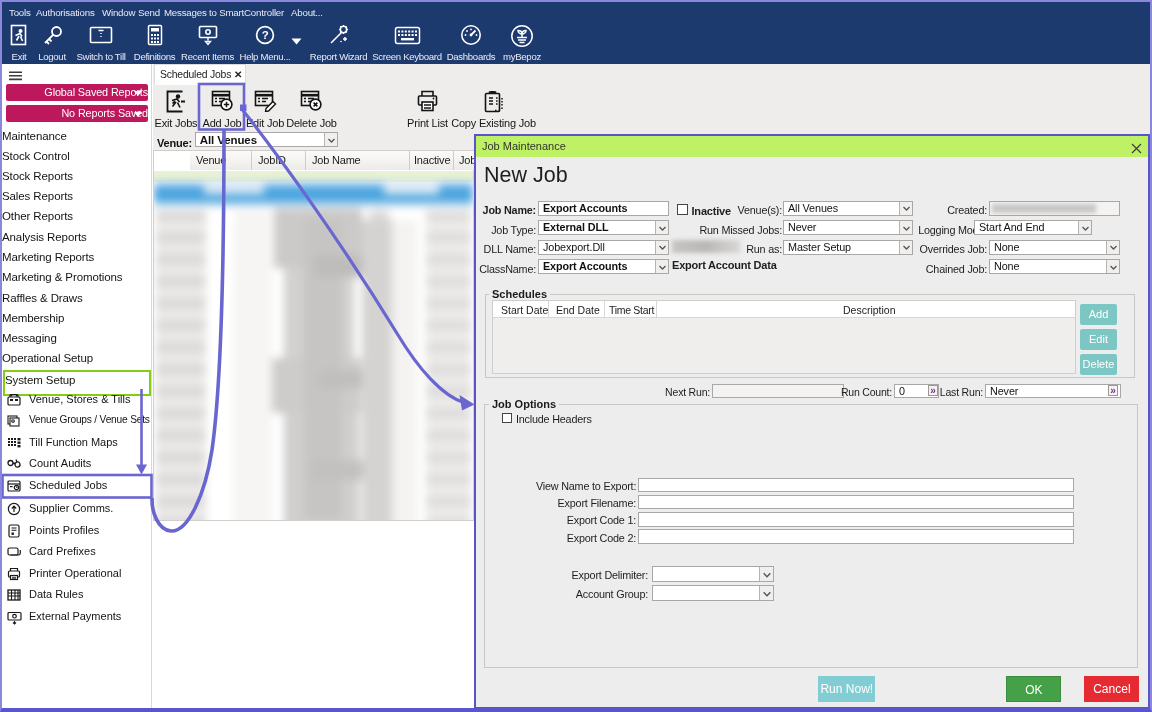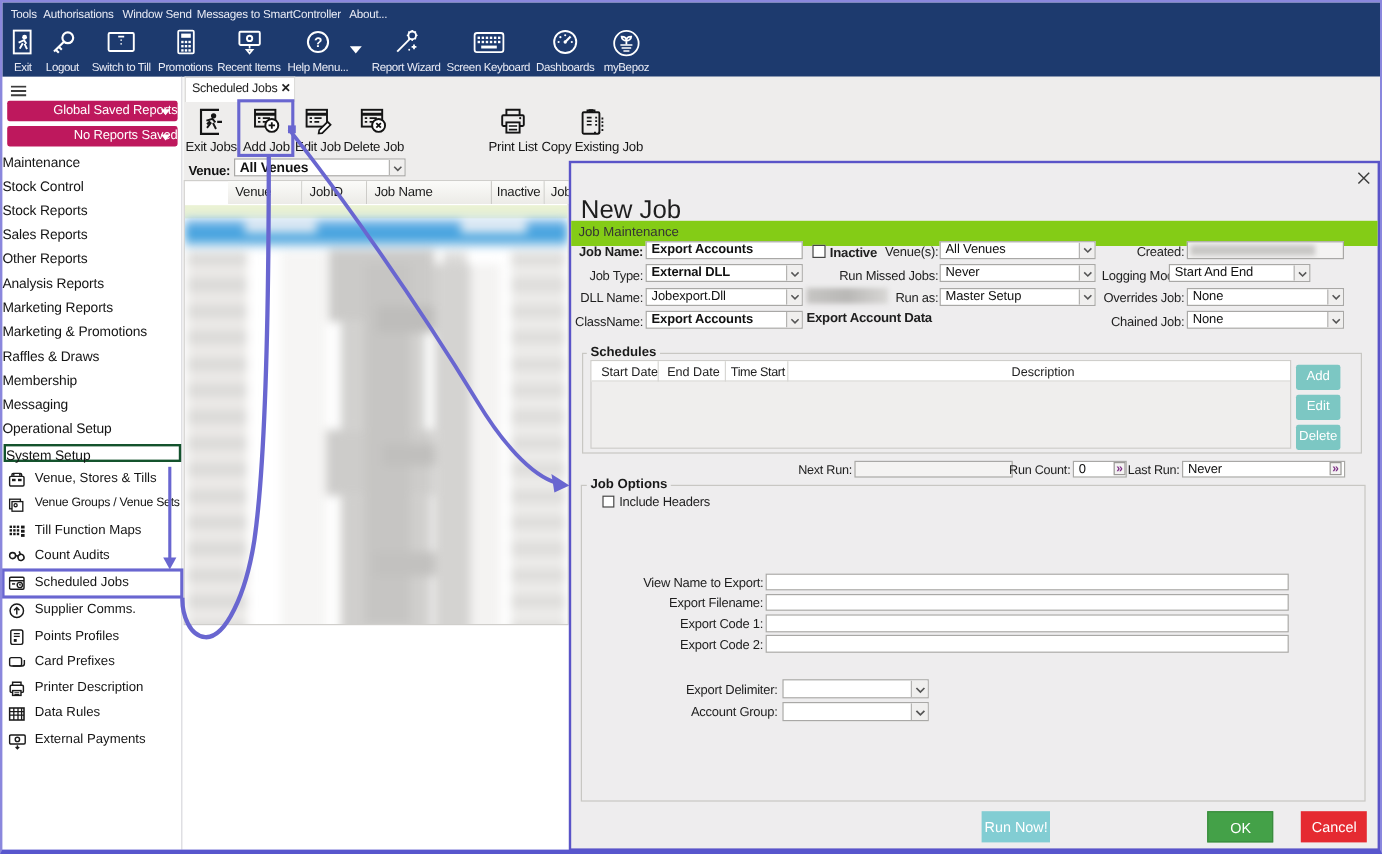--- a/index.html
+++ b/index.html
@@ -25,21 +25,21 @@
 #content { left:153px; top:64px; width:997px; height:644px; background:#fff; }
 #tab { position:absolute; left:1px; top:0px; width:92px; height:21px; background:#fff; border:1px solid #dddcda; border-bottom:none; font-size:10.4px; letter-spacing:-0.2px; color:#222; padding-left:5px; line-height:20px; }
 .ctb { position:absolute; top:20px; height:44px; text-align:center; color:#161616; font-size:11px; letter-spacing:-0.2px; } .ctb .lb { position:absolute; top:29px; left:0; right:0; white-space:nowrap; }
 .ctb .ic { display:block; margin:2px auto 0; }
 
 
 #grid { position:absolute; left:0px; top:86px; width:321px; height:371px; background:#fff; border:1px solid #cfcecb; }
 .th { position:absolute; top:0; height:19px; background:linear-gradient(#fbfbf9,#ecebe7); border-right:1px solid #cdccc8; font-size:11px; letter-spacing:-0.2px; font-weight:normal; color:#1c1c1c; line-height:19px; padding-left:6px;margin-left:36px; }
 
 #dlg { left:474px; top:134px; width:676px; height:575px; background:#eeedee; border:2px solid #5a54c8; }
-#dlgtitle { position:absolute; left:0; top:0; width:672px; height:21px; background:#84cc16; font-size:11px; color:#333; line-height:21px; padding-left:6px;margin-top:48px; }
+#dlgtitle { position:absolute; left:0; top:0; width:672px; height:21px; background:#bef264; font-size:11px; color:#333; line-height:21px; padding-left:6px; }
 .lbl { position:absolute; font-size:10.8px; letter-spacing:-0.2px; color:#1e1e1e; white-space:nowrap; text-align:right; }
 .fld { position:absolute; background:#fff; border:1px solid #a9a8a6; font-size:10.8px; letter-spacing:-0.1px; color:#111; line-height:13px; padding:0 4px; white-space:nowrap; overflow:hidden; }
 .dd { position:absolute; right:0px; top:0px; width:13px; bottom:0px; background:#f0efee; border-left:1px solid #b5b4b2; }
 .dd svg { position:absolute; left:2px; top:50%; margin-top:-4px; }
 .grp { position:absolute; border:1px solid #c8c7c3; }
 .grplbl { position:absolute; font-size:11px; font-weight:bold; color:#1a1a1a; background:#eeedee; padding:0 3px; }
 .tealsm { position:absolute; width:37px; height:21px; background:#7cc7c3; border-radius:2px; color:#fff; font-size:11px; text-align:center; line-height:21px; }
 .chk { position:absolute; width:11px; height:11px; background:#fff; border:1px solid #454545; }
 .rr { position:absolute; width:10px; height:11px; background:#f4f3f2; border:1px solid #9a9996; color:#7c2d85; font-size:10px; font-weight:bold; line-height:10px; text-align:center; }
 .btn { position:absolute; height:26px; color:#fff; font-size:12px; text-align:center; line-height:26px; }
@@ -97,21 +97,21 @@
             <rect x="10" y="10" width="2" height="2"></rect>
             <rect x="4" y="13.5" width="2" height="2"></rect>
             <rect x="7" y="13.5" width="2" height="2"></rect>
             <rect x="10" y="13.5" width="2" height="2"></rect>
             <rect x="4" y="17" width="2" height="2"></rect>
             <rect x="7" y="17" width="2" height="2"></rect>
             <rect x="10" y="17" width="2" height="2"></rect>
           </g>
         </g>
       </svg>
-    <span class="lb">Promotions</span>
+    <span class="lb">Definitions</span>
   </div>
   <div class="tbitem" style="left:167.5px;width:80px">
     <svg class="ic" width="22" height="22" viewBox="0 0 22 22">
         <g fill="none" stroke="#fff" stroke-width="1.6">
           <rect x="2.5" y="2.5" width="17" height="11" rx="1"></rect>
           <circle cx="11" cy="8" r="2.2"></circle>
           <path d="M11 13.5 v3 M8.5 17.5 h5 L11 20.5 Z" stroke-width="1.4"></path>
         </g>
       </svg>
     <span class="lb">Recent Items</span>
@@ -203,21 +203,21 @@
   <div class="snav" style="top:106px">Stock Reports</div>
   <div class="snav" style="top:126px">Sales Reports</div>
   <div class="snav" style="top:146px">Other Reports</div>
   <div class="snav" style="top:166.5px">Analysis Reports</div>
   <div class="snav" style="top:187px">Marketing Reports</div>
   <div class="snav" style="top:207px">Marketing &amp; Promotions</div>
   <div class="snav" style="top:227.5px">Raffles &amp; Draws</div>
   <div class="snav" style="top:247.5px">Membership</div>
   <div class="snav" style="top:267.5px">Messaging</div>
   <div class="snav" style="top:288px">Operational Setup</div>
-  <div class="snav" style="top:308.5px;left:1px;width:148px;height:15px;line-height:16px;border:2px solid #14532d;top:306px">System Setup</div>
+  <div class="snav" style="top:308.5px;left:1px;width:148px;height:26px;line-height:16px;border:2px solid #84cc16;top:306px">System Setup</div>
   <div class="sitem" style="top:325px;height:21px">
     <svg width="14" height="14" viewBox="0 0 14 14">
         <g fill="none" stroke="#1a1a1a" stroke-width="1.2">
           <rect x="1" y="4" width="12" height="8" rx="1"></rect>
           <path d="M3 4 V2.5 a1 1 0 0 1 1-1 h6 a1 1 0 0 1 1 1 V4 M4.5 1.5 v2 M9.5 1.5 v2"></path>
           <rect x="3" y="6" width="3" height="2" fill="#1a1a1a" stroke="none"></rect>
           <rect x="8" y="6" width="3" height="2" fill="#1a1a1a" stroke="none"></rect>
         </g>
       </svg>
     <span class="t">Venue, Stores &amp; Tills</span>
@@ -303,21 +303,21 @@
   </div>
   <div class="sitem" style="top:499px;height:21px">
     <svg width="14" height="14" viewBox="0 0 14 14">
         <g fill="none" stroke="#1a1a1a" stroke-width="1.2">
           <path d="M3.5 4 V1.5 h7 V4"></path>
           <rect x="1.5" y="4" width="11" height="6" rx="1"></rect>
           <rect x="3.5" y="8.5" width="7" height="4" fill="#fff"></rect>
           <path d="M5 10.3 h4 M5 11.8 h4" stroke-width="0.9"></path>
         </g>
       </svg>
-    <span class="t">Printer Description</span>
+    <span class="t">Printer Operational</span>
   </div>
   <div class="sitem" style="top:520.5px;height:21px">
     <svg width="14" height="14" viewBox="0 0 14 14">
         <g fill="#1a1a1a">
           <rect x="1" y="2" width="12" height="10" fill="none" stroke="#1a1a1a" stroke-width="1.3"></rect>
           <path d="M1 5 h12 M1 8 h12 M4.5 2 v10 M8 2 v10 M11 2 v10" stroke="#1a1a1a" stroke-width="1.1" fill="none"></path>
         </g>
       </svg>
     <span class="t">Data Rules</span>
   </div>

